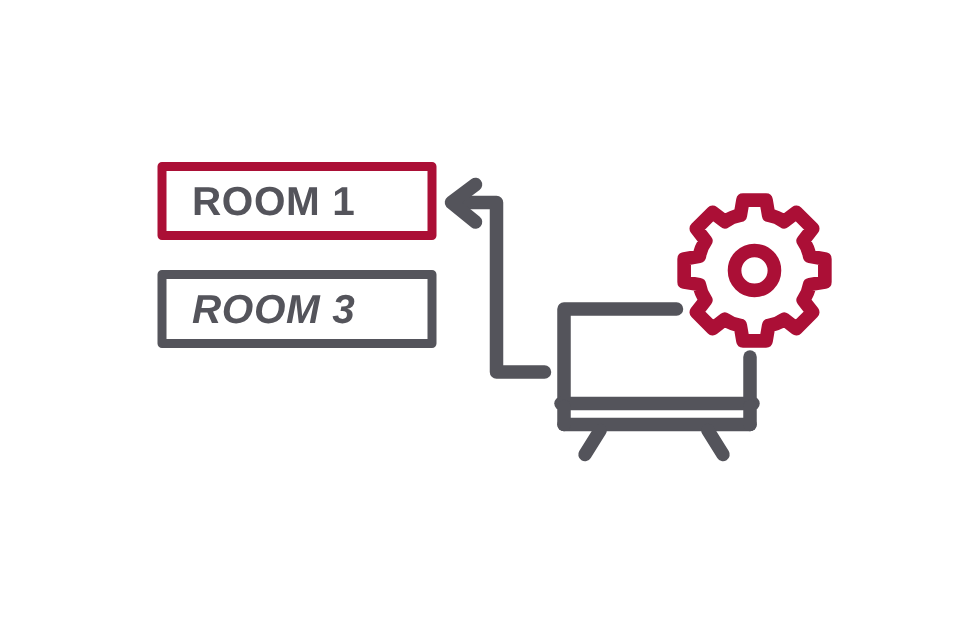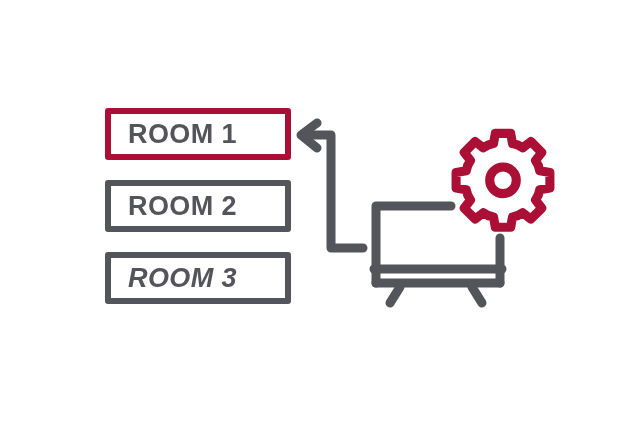--- a/index.html
+++ b/index.html
@@ -72,23 +72,20 @@
 <body style="background: rgb(255, 255, 255);">
 
 <div id="illustration">
 
   <div class="room-list">
 
     <div class="room-box selected" style="border-color: rgb(171, 15, 54);">
       <span class="room-label">ROOM 1</span>
     </div>
 
-    <div class="room-box" style="border-color: rgb(84, 84, 91);">
-      <span class="room-label">ROOM 2</span>
-    </div>
 
     <div class="room-box" style="border-color: rgb(84, 84, 91);">
       <span class="room-label">ROOM 3</span>
     </div>
 
   </div>
 
   <svg id="vectors" viewBox="0 0 640 427" xmlns="http://www.w3.org/2000/svg">
 
     <g>

